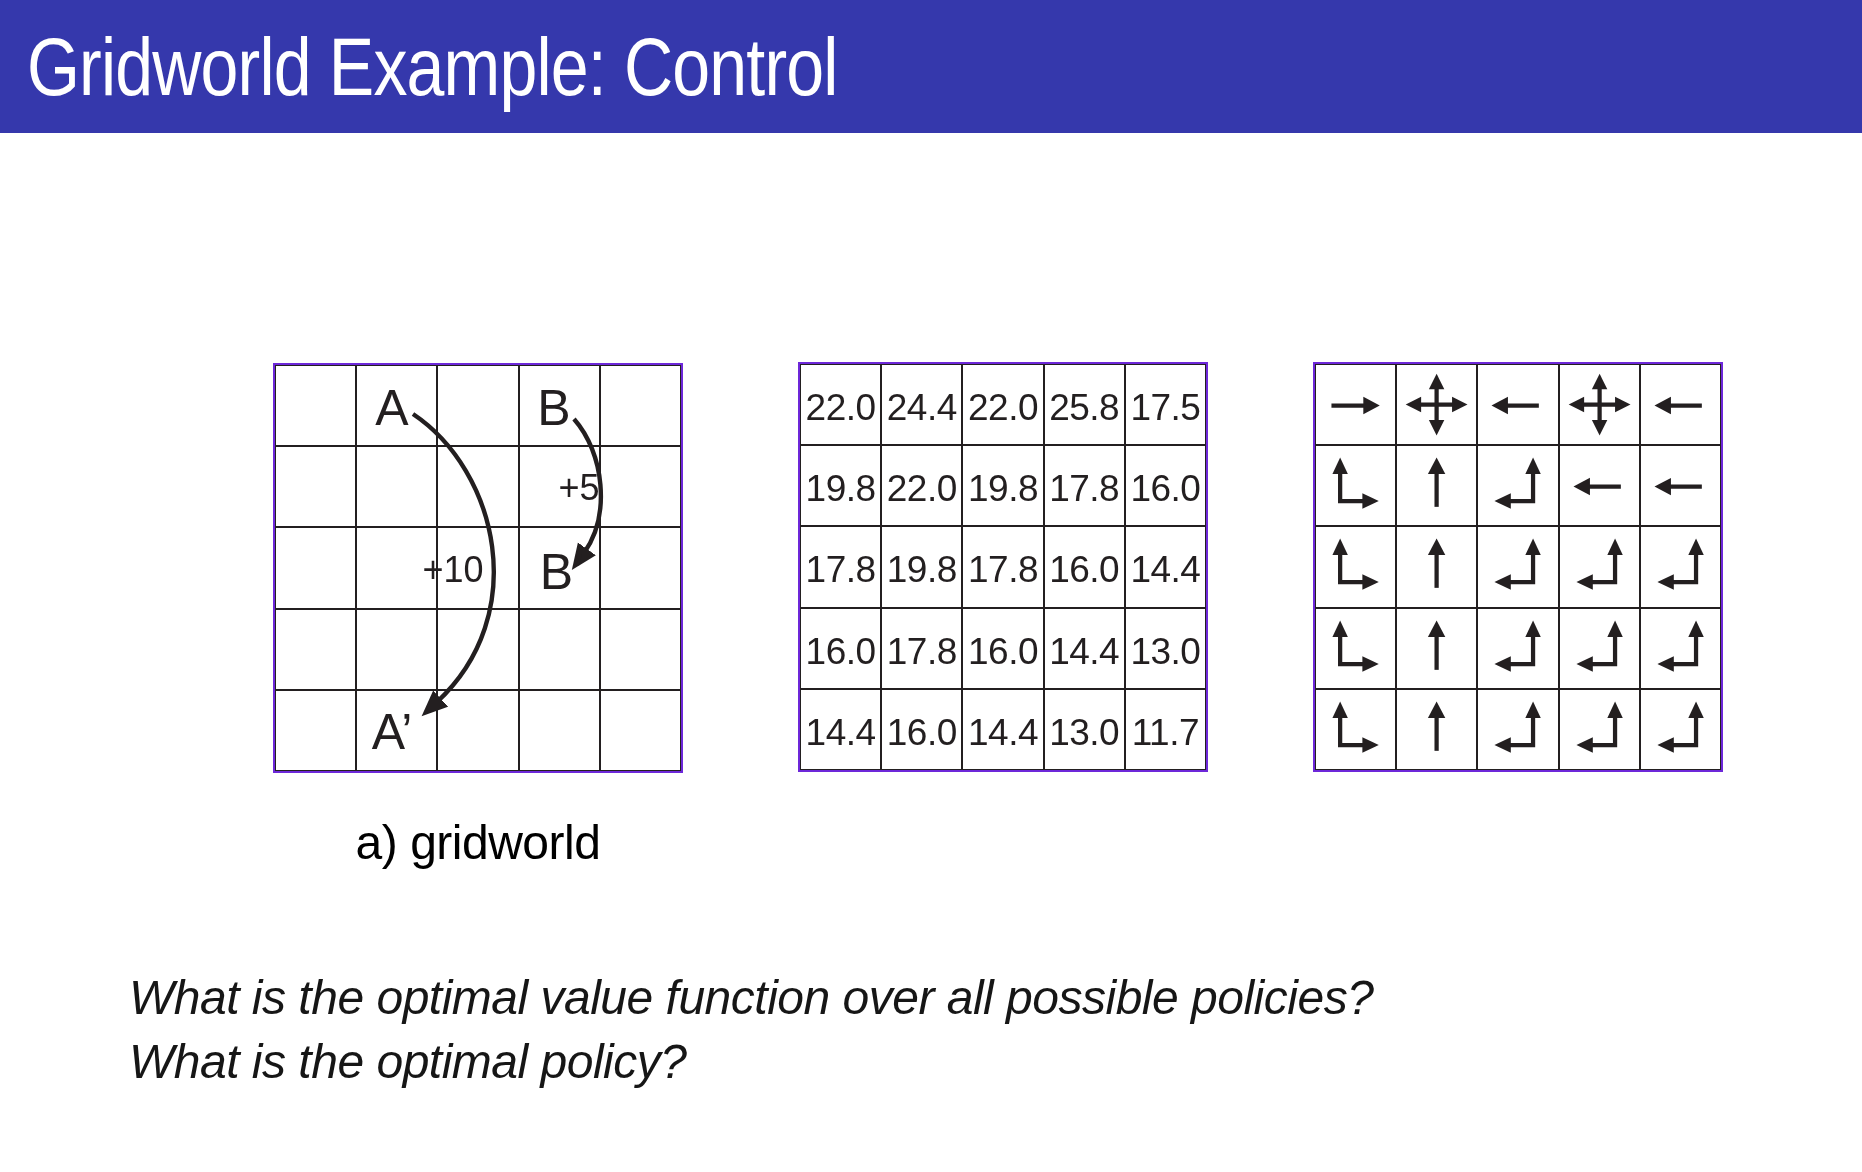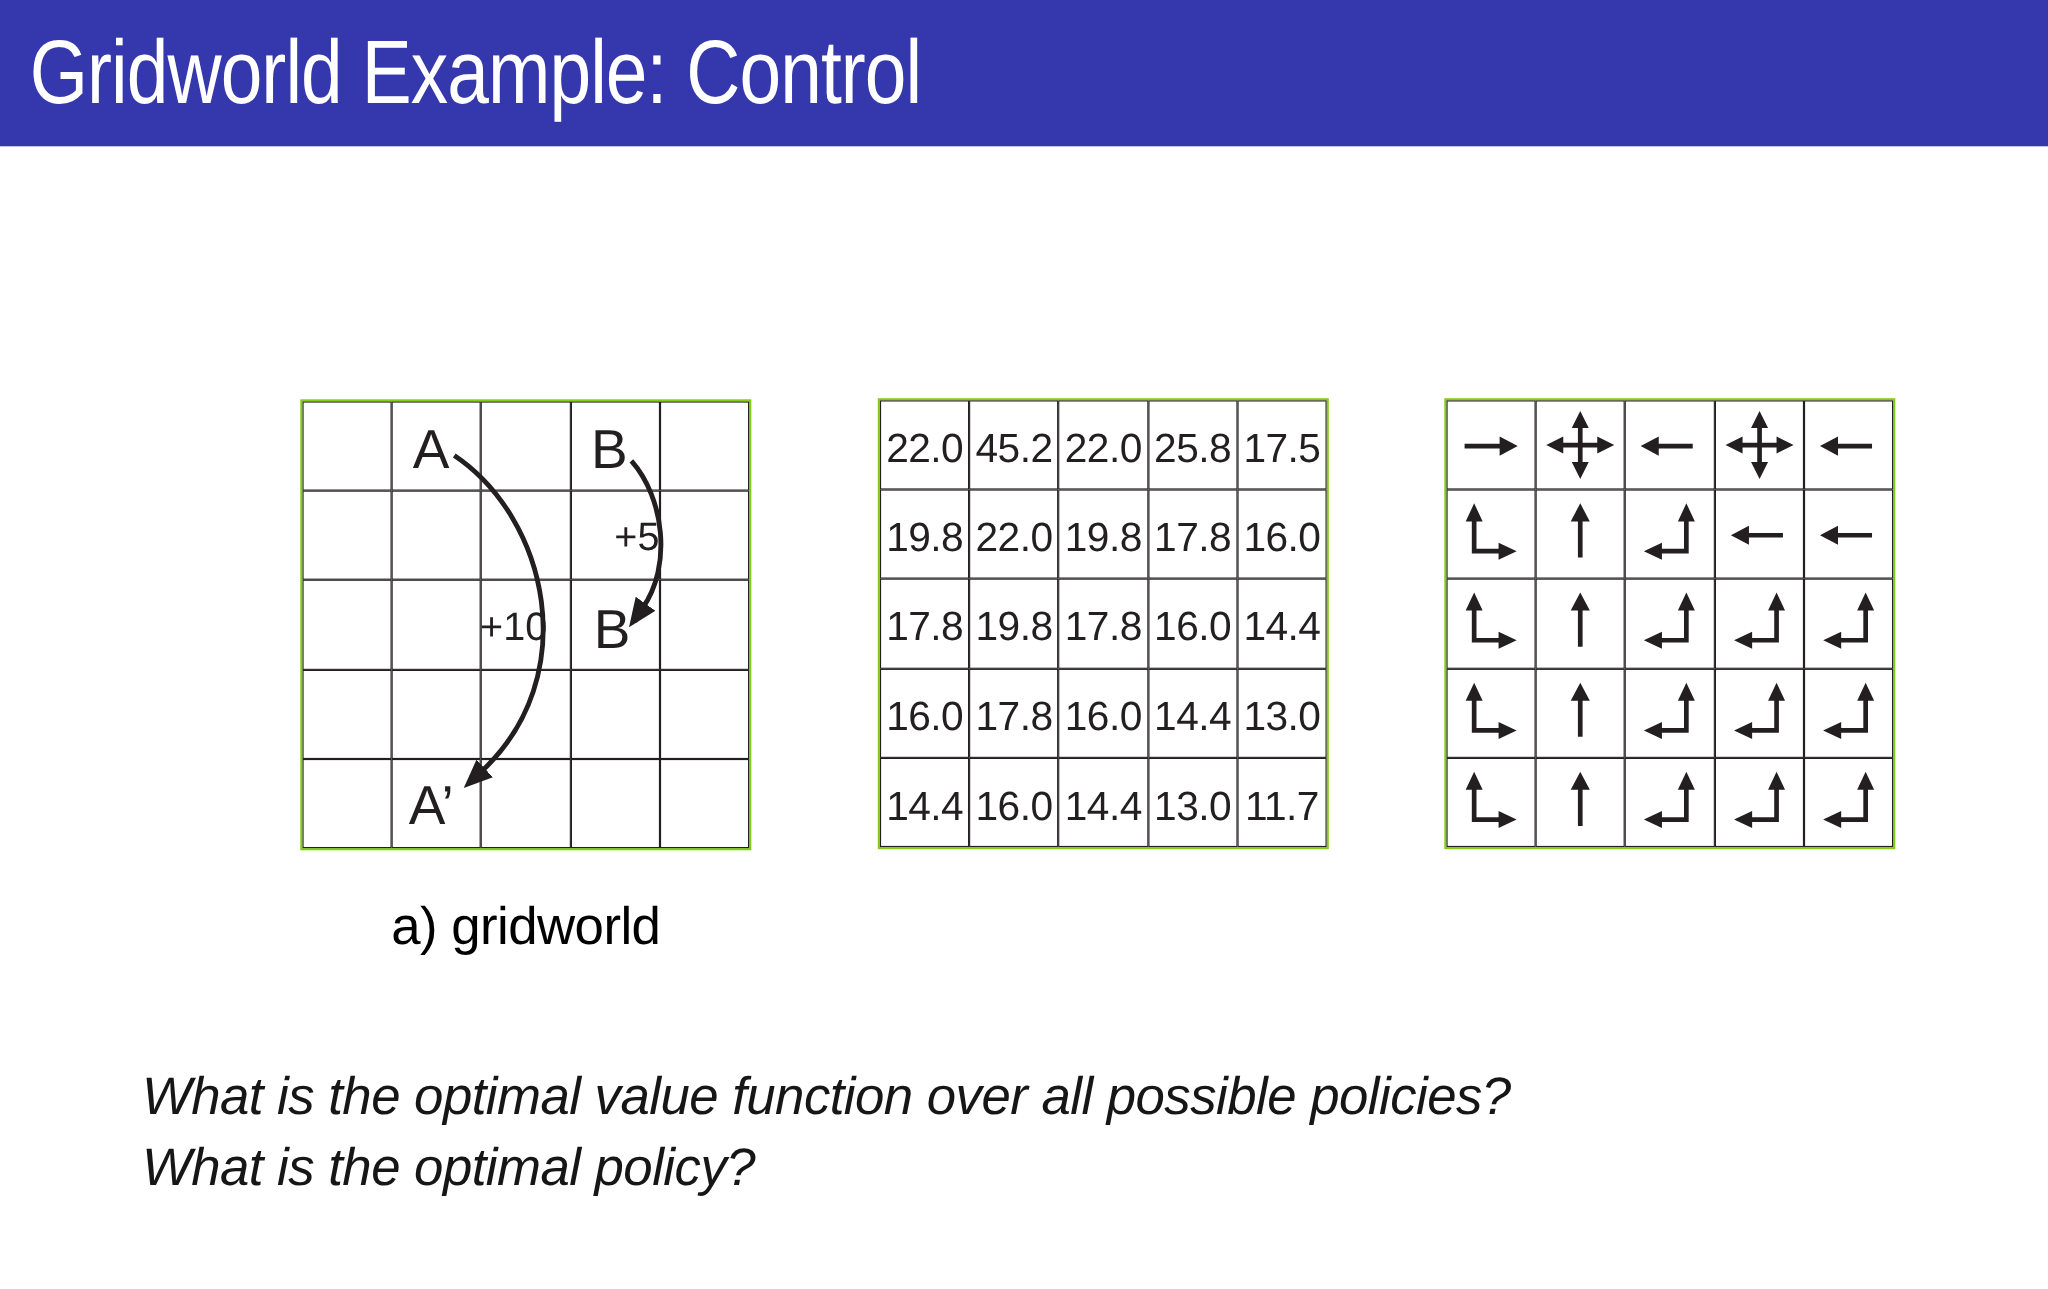--- a/index.html
+++ b/index.html
@@ -8,21 +8,21 @@
     font-family:"Liberation Sans",sans-serif;overflow:hidden;
   }
   
   .hdr{position:absolute;left:0;top:0;width:1862px;height:133px;background:#3538AC;}
   .hdr h1{
     margin:0;position:absolute;left:27px;top:0;height:133px;line-height:133px;
     color:#ffffff;font-size:82px;font-weight:400;white-space:nowrap;
     transform:scaleX(0.83);transform-origin:left center;letter-spacing:-1px;
   }
   
-  .grid{position:absolute;width:410px;height:410px;border:2px solid #84cc16;
+  .grid{position:absolute;width:410px;height:410px;border:2px solid #6d28d9;
         box-sizing:border-box;display:grid;grid-template-columns:repeat(5,1fr);
         grid-template-rows:repeat(5,1fr);background:#fff;}
   .grid .cell{border:1px solid #231F20;box-sizing:border-box;display:flex;
         align-items:center;justify-content:center;overflow:hidden;}
   #grid-a{left:273px;top:363px;}
   #grid-b{left:798px;top:362px;}
   #grid-c{left:1313px;top:362px;}
   #grid-b .cell{font-size:37px;color:#231F20;padding-top:7px;letter-spacing:-0.5px;}
   #grid-c .cell svg{width:100%;height:100%;display:block;}
   
@@ -88,28 +88,28 @@
         </marker>
       </defs>
       <path d="M 140,51 C 225,108 258,252 164,339" fill="none" stroke="#231F20" stroke-width="4.4" marker-end="url(#ah)"></path>
       <path d="M 301,56 C 331,90 338,152 311,190" fill="none" stroke="#231F20" stroke-width="4.4" marker-end="url(#ah)"></path>
     </svg>
     <div id="glabels">
         <span class="glabel" style="left: 119px; top: 45px;">A</span>
         <span class="glabel" style="left: 281px; top: 45px;">B</span>
         <span class="glabel" style="left: 289px; top: 209px;">B’</span>
         <span class="glabel" style="left: 119px; top: 369px;">A’</span>
-        <span class="glabel reward" style="left: 194px; top: 207px;">+10</span>
+        <span class="glabel reward" style="left: 180px; top: 207px;">+10</span>
         <span class="glabel reward" style="left: 306px; top: 125px;">+5</span>
       </div>
   </div>
 
   <div class="grid" id="grid-b">
       <div class="cell">22.0</div>
-      <div class="cell">45.2</div>
+      <div class="cell">24.4</div>
       <div class="cell">22.0</div>
       <div class="cell">25.8</div>
       <div class="cell">17.5</div>
       <div class="cell">19.8</div>
       <div class="cell">22.0</div>
       <div class="cell">19.8</div>
       <div class="cell">17.8</div>
       <div class="cell">16.0</div>
       <div class="cell">17.8</div>
       <div class="cell">19.8</div>

